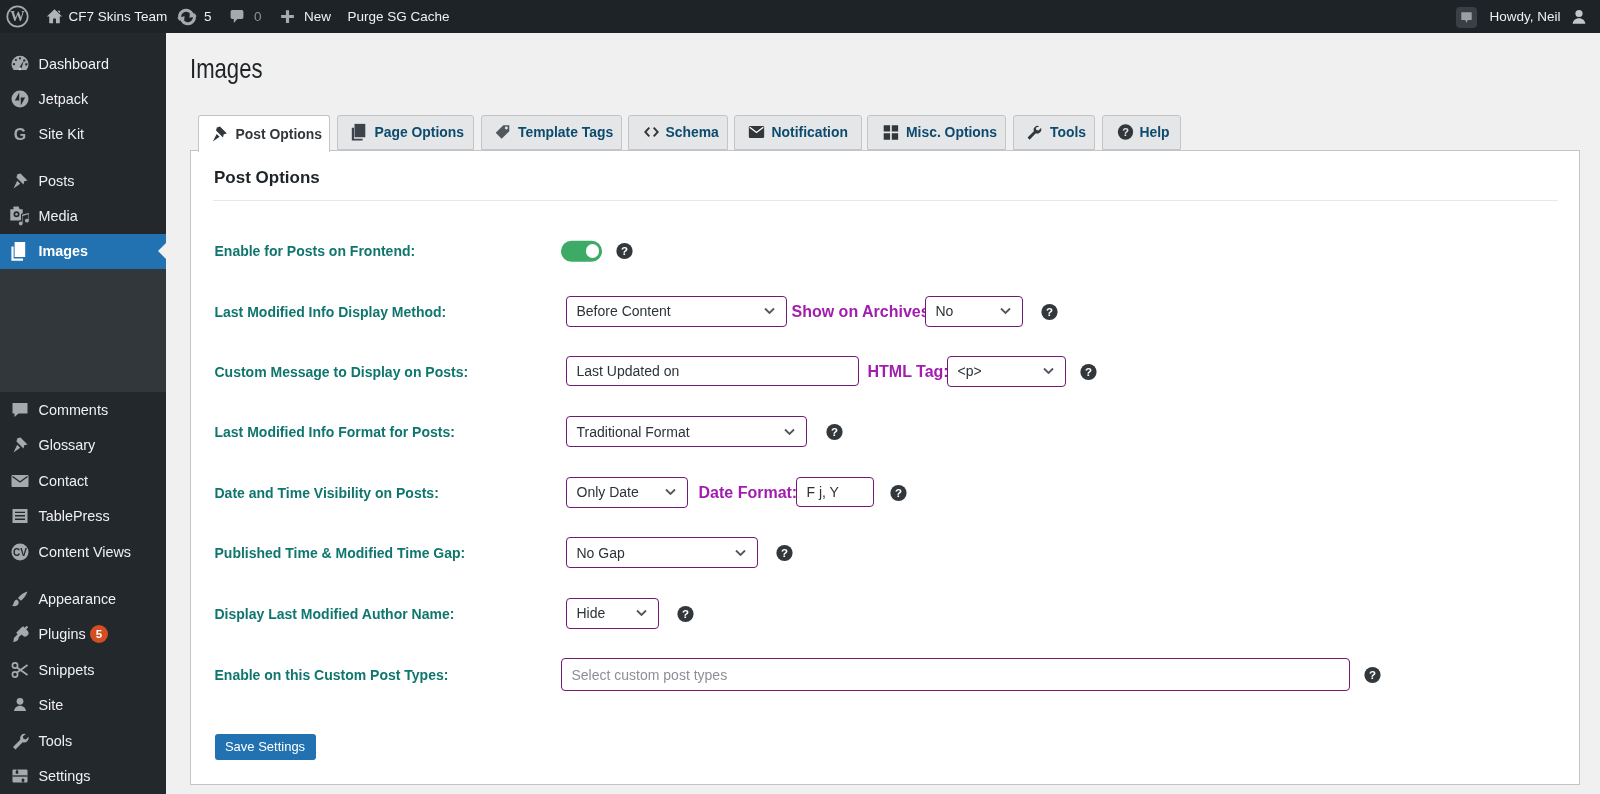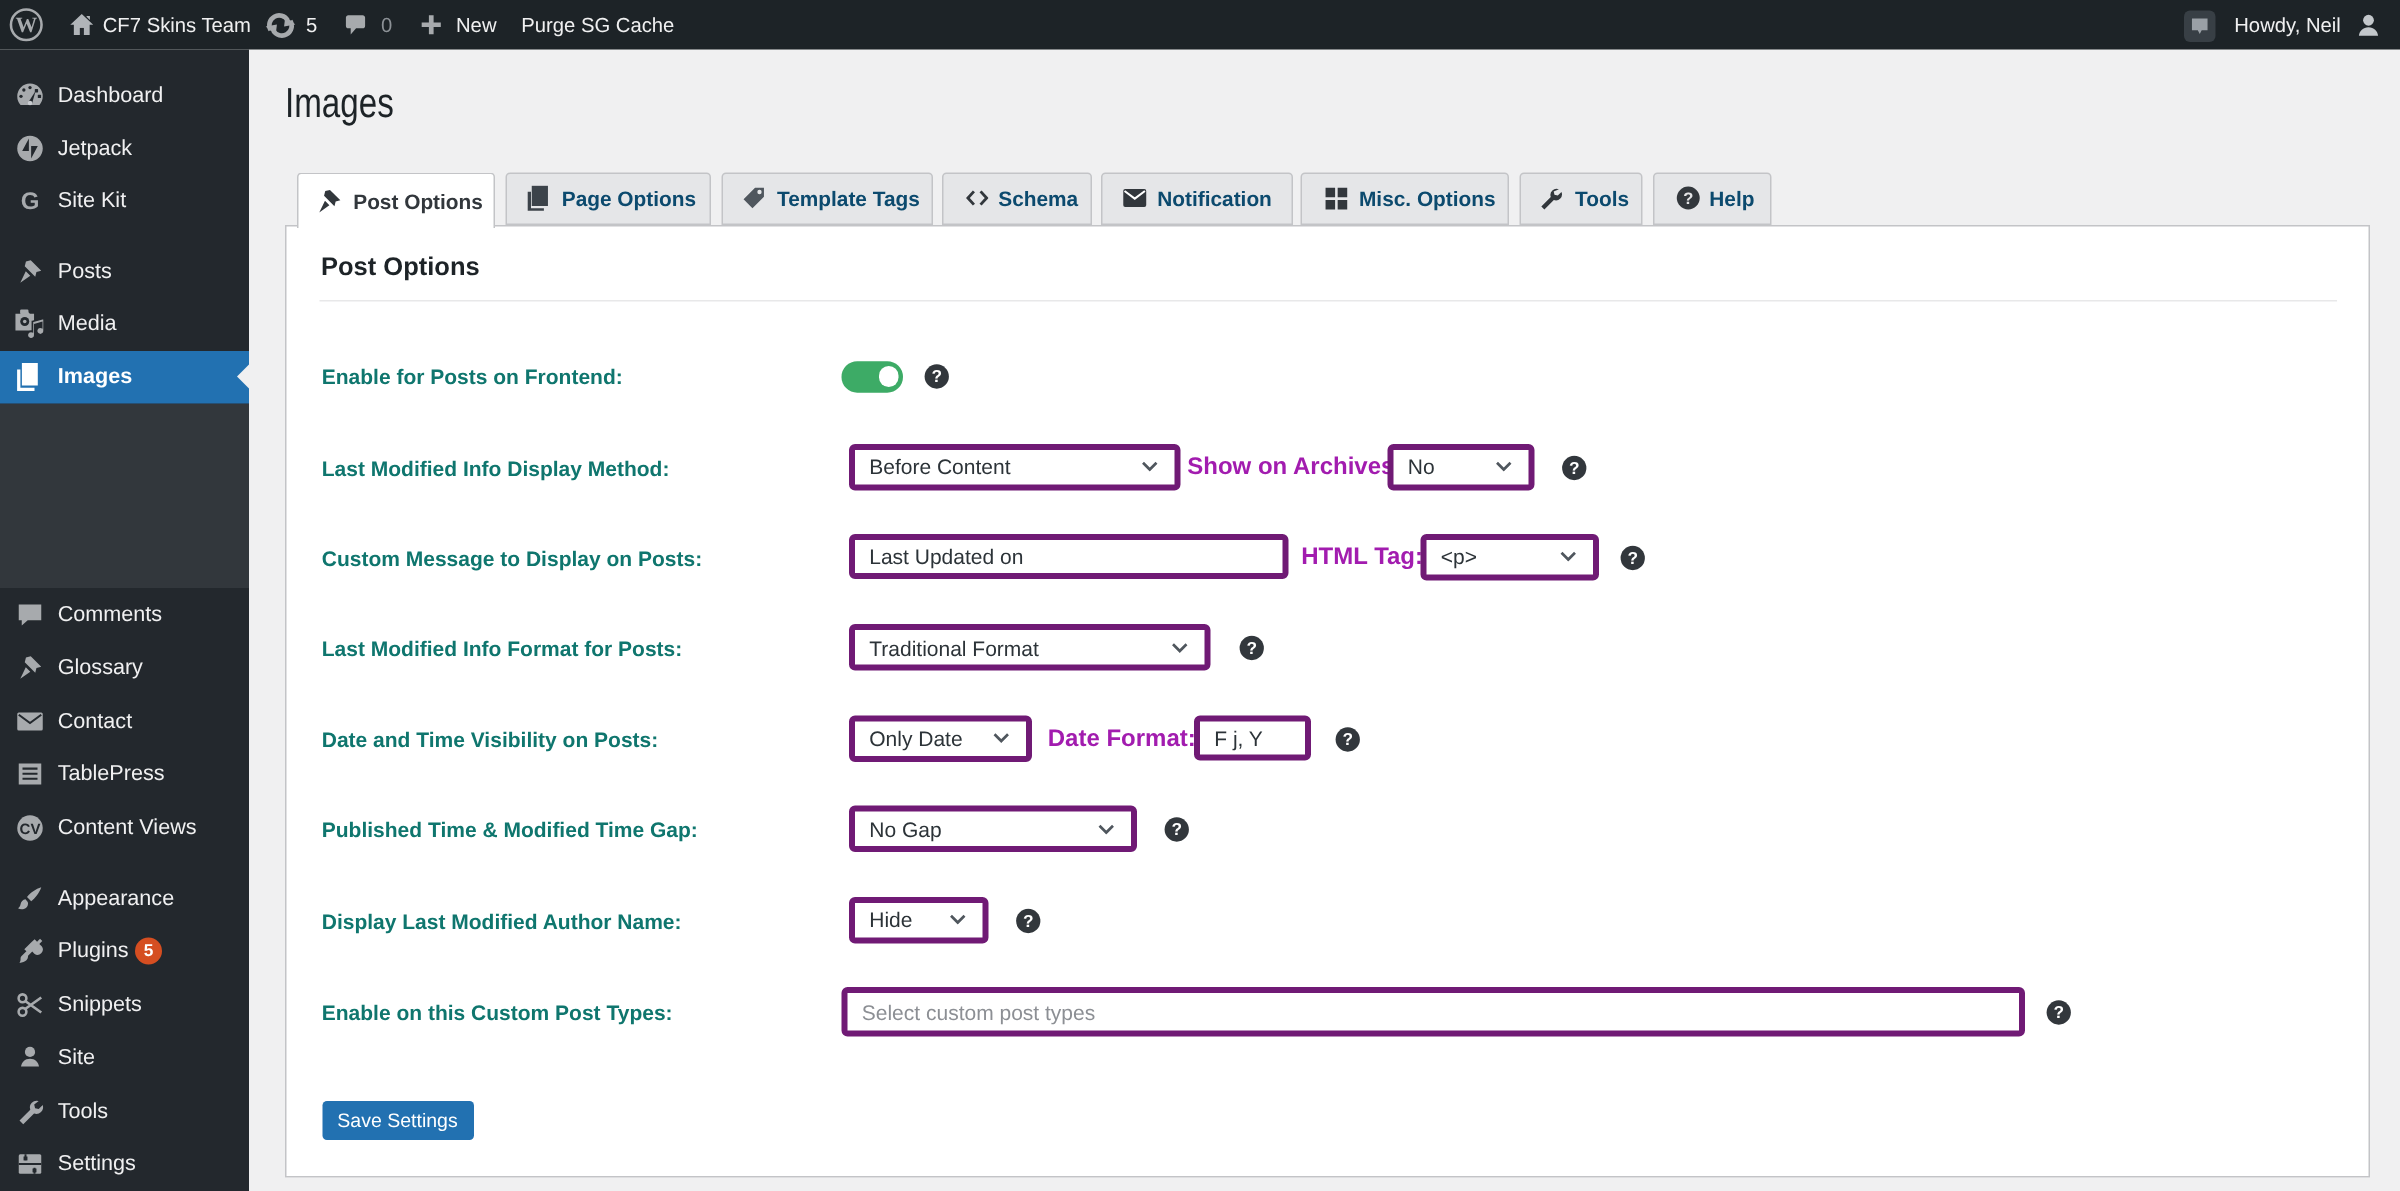--- a/index.html
+++ b/index.html
@@ -31,21 +31,21 @@
 .tab .tt { position:absolute; top:50%; transform:translateY(-50%); font-size:13.9px; font-weight:700; color:#0c4a6e; white-space:nowrap; }
 .tab.active { background:#fff; border-bottom:none; height:37px; z-index:20; }
 .tab.active .tt { color:#32373c; }
 
 
 #panel { position:absolute; left:189.5px; top:150px; width:1390.5px; height:635px; background:#fff; border:1px solid #c3c4c7; z-index:5; }
 #panel h2 { position:absolute; left:23.5px; top:17px; font-size:17px; font-weight:700; color:#1d2327; }
 #panel hr.sep { position:absolute; left:22px; top:49px; width:1345px; border:none; border-top:1px solid #e8e8e9; }
 .row { position:absolute; left:0; width:1390px; height:32px; }
 .row .lbl { position:absolute; left:24px; top:50%; transform:translateY(-50%); font-size:14px; font-weight:700; color:#0f766e; white-space:nowrap; }
-.ctl { position:absolute; background:#fff; border:4px solid #701a75; border-radius:4px; font-size:14px; color:#2c3338; }
+.ctl { position:absolute; background:#fff; border:1px solid #701a75; border-radius:4px; font-size:14px; color:#2c3338; }
 .ctl .cv { position:absolute; left:10px; top:50%; transform:translateY(-50%); white-space:nowrap; }
 .ctl svg.chev { position:absolute; right:11px; top:50%; transform:translateY(-50%); }
 .inlbl { position:absolute; top:50%; transform:translateY(-50%); font-size:16px; font-weight:700; color:#a21caf; white-space:nowrap; }
 .help { position:absolute; top:50%; transform:translateY(-50%); width:17px; height:17px; }
 .toggle { position:absolute; left:370px; top:50%; transform:translateY(-50%); width:41.5px; height:20.5px; background:#3dab66; border-radius:10.5px; }
 .toggle .knob { position:absolute; right:3px; top:50%; transform:translateY(-50%); width:13.5px; height:13.5px; background:#fff; border-radius:50%; }
 #savebtn { position:absolute; left:24px; top:582.5px; width:101px; height:26.5px; background:#2271b1; border-radius:3px; color:#fff; font-size:13px; text-align:center; line-height:26.5px; }
 .ph { color:#8c8f94 !important; }
 </style>
 </head>

